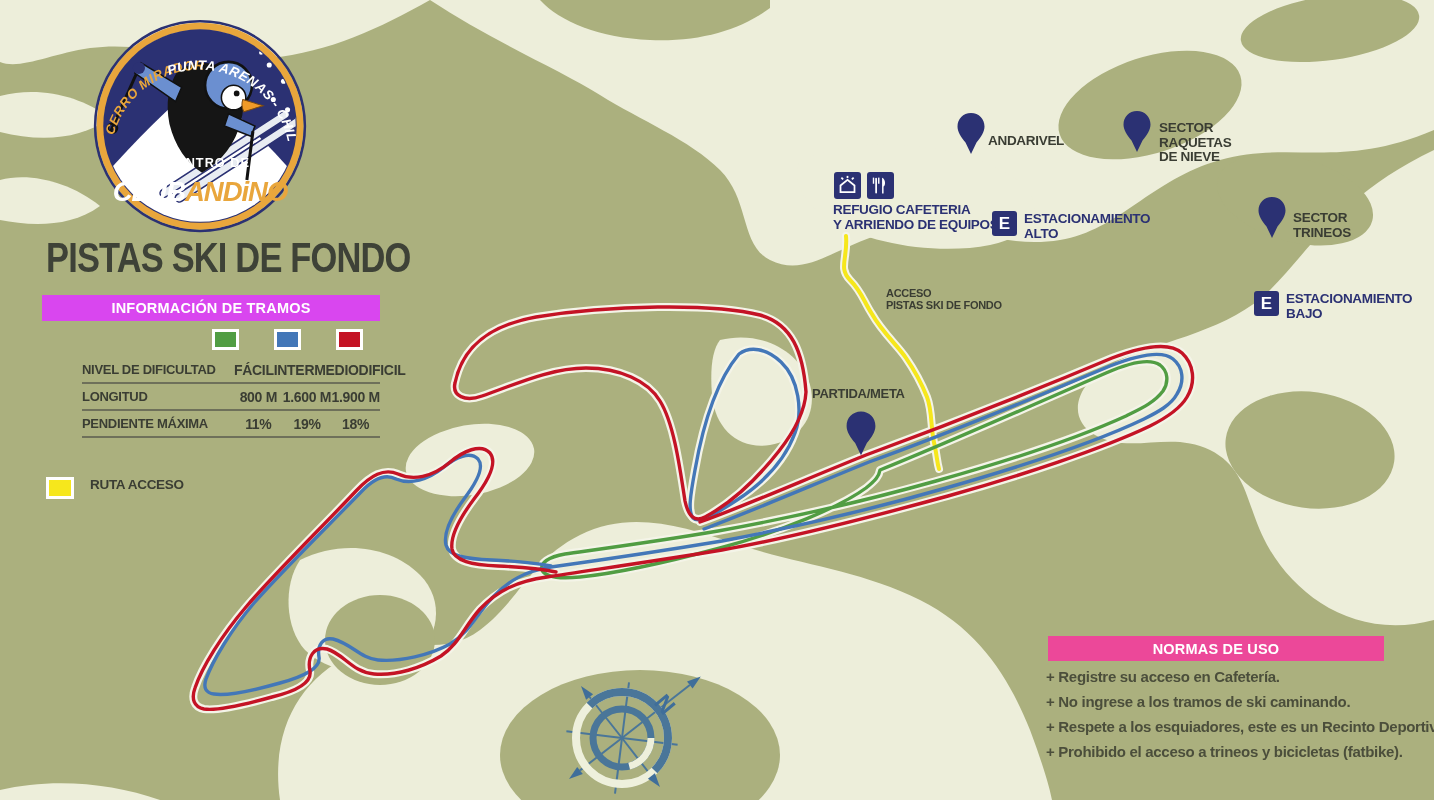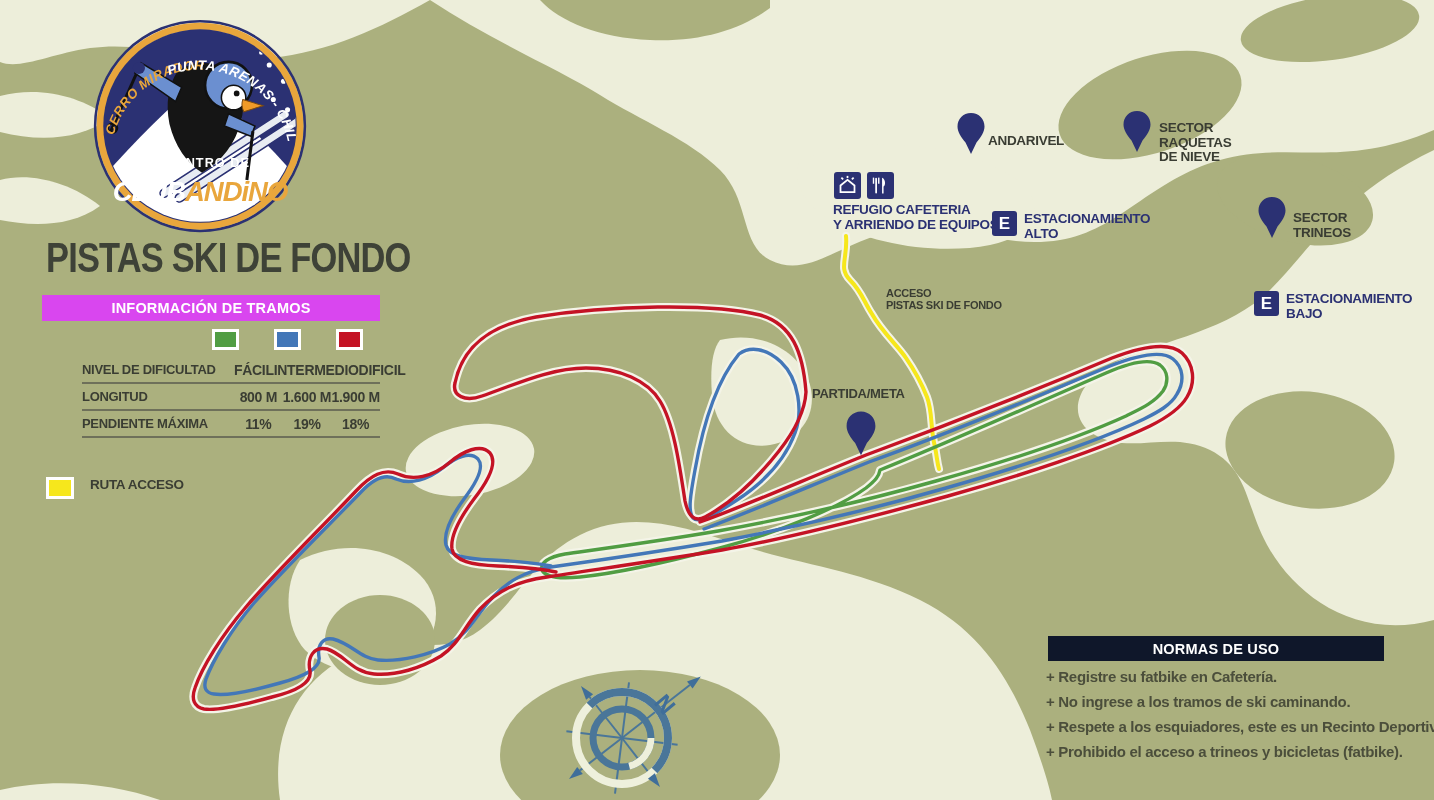--- a/index.html
+++ b/index.html
@@ -266,21 +266,21 @@
   <div class="abs lbl charcoal" style="left:886px;top:288px;font-size:11px;">
     <div>ACCESO</div>
     <div>PISTAS SKI DE FONDO</div>
   </div>
 
   <div class="abs lbl charcoal" style="left:812px;top:387px;font-size:13px;">PARTIDA/META</div>
   <svg class="abs" style="left:845px;top:410px" width="32" height="48" viewBox="0 0 30 44">
     <path fill="#2b3173" d="M15,1 C7,1 1.5,7 1.5,14.5 C1.5,20 5,25 9.5,30.5 L15,42 L20.5,30.5 C25,25 28.5,20 28.5,14.5 C28.5,7 23,1 15,1 Z"></path>
   </svg>
 
-  <div id="normas-bar" class="abs" style="background: #0f172a;">NORMAS DE USO</div>
+  <div id="normas-bar" class="abs" style="background: #ec4899;">NORMAS DE USO</div>
   <div id="normas-rules" class="abs">
-    <div class="rule">+ Registre su fatbike en Cafetería.</div>
+    <div class="rule">+ Registre su acceso en Cafetería.</div>
     <div class="rule">+ No ingrese a los tramos de ski caminando.</div>
     <div class="rule">+ Respete a los esquiadores, este es un Recinto Deportivo.</div>
     <div class="rule">+ Prohibido el acceso a trineos y bicicletas (fatbike).</div>
   </div>
 
 </div>
 
 </body></html>

